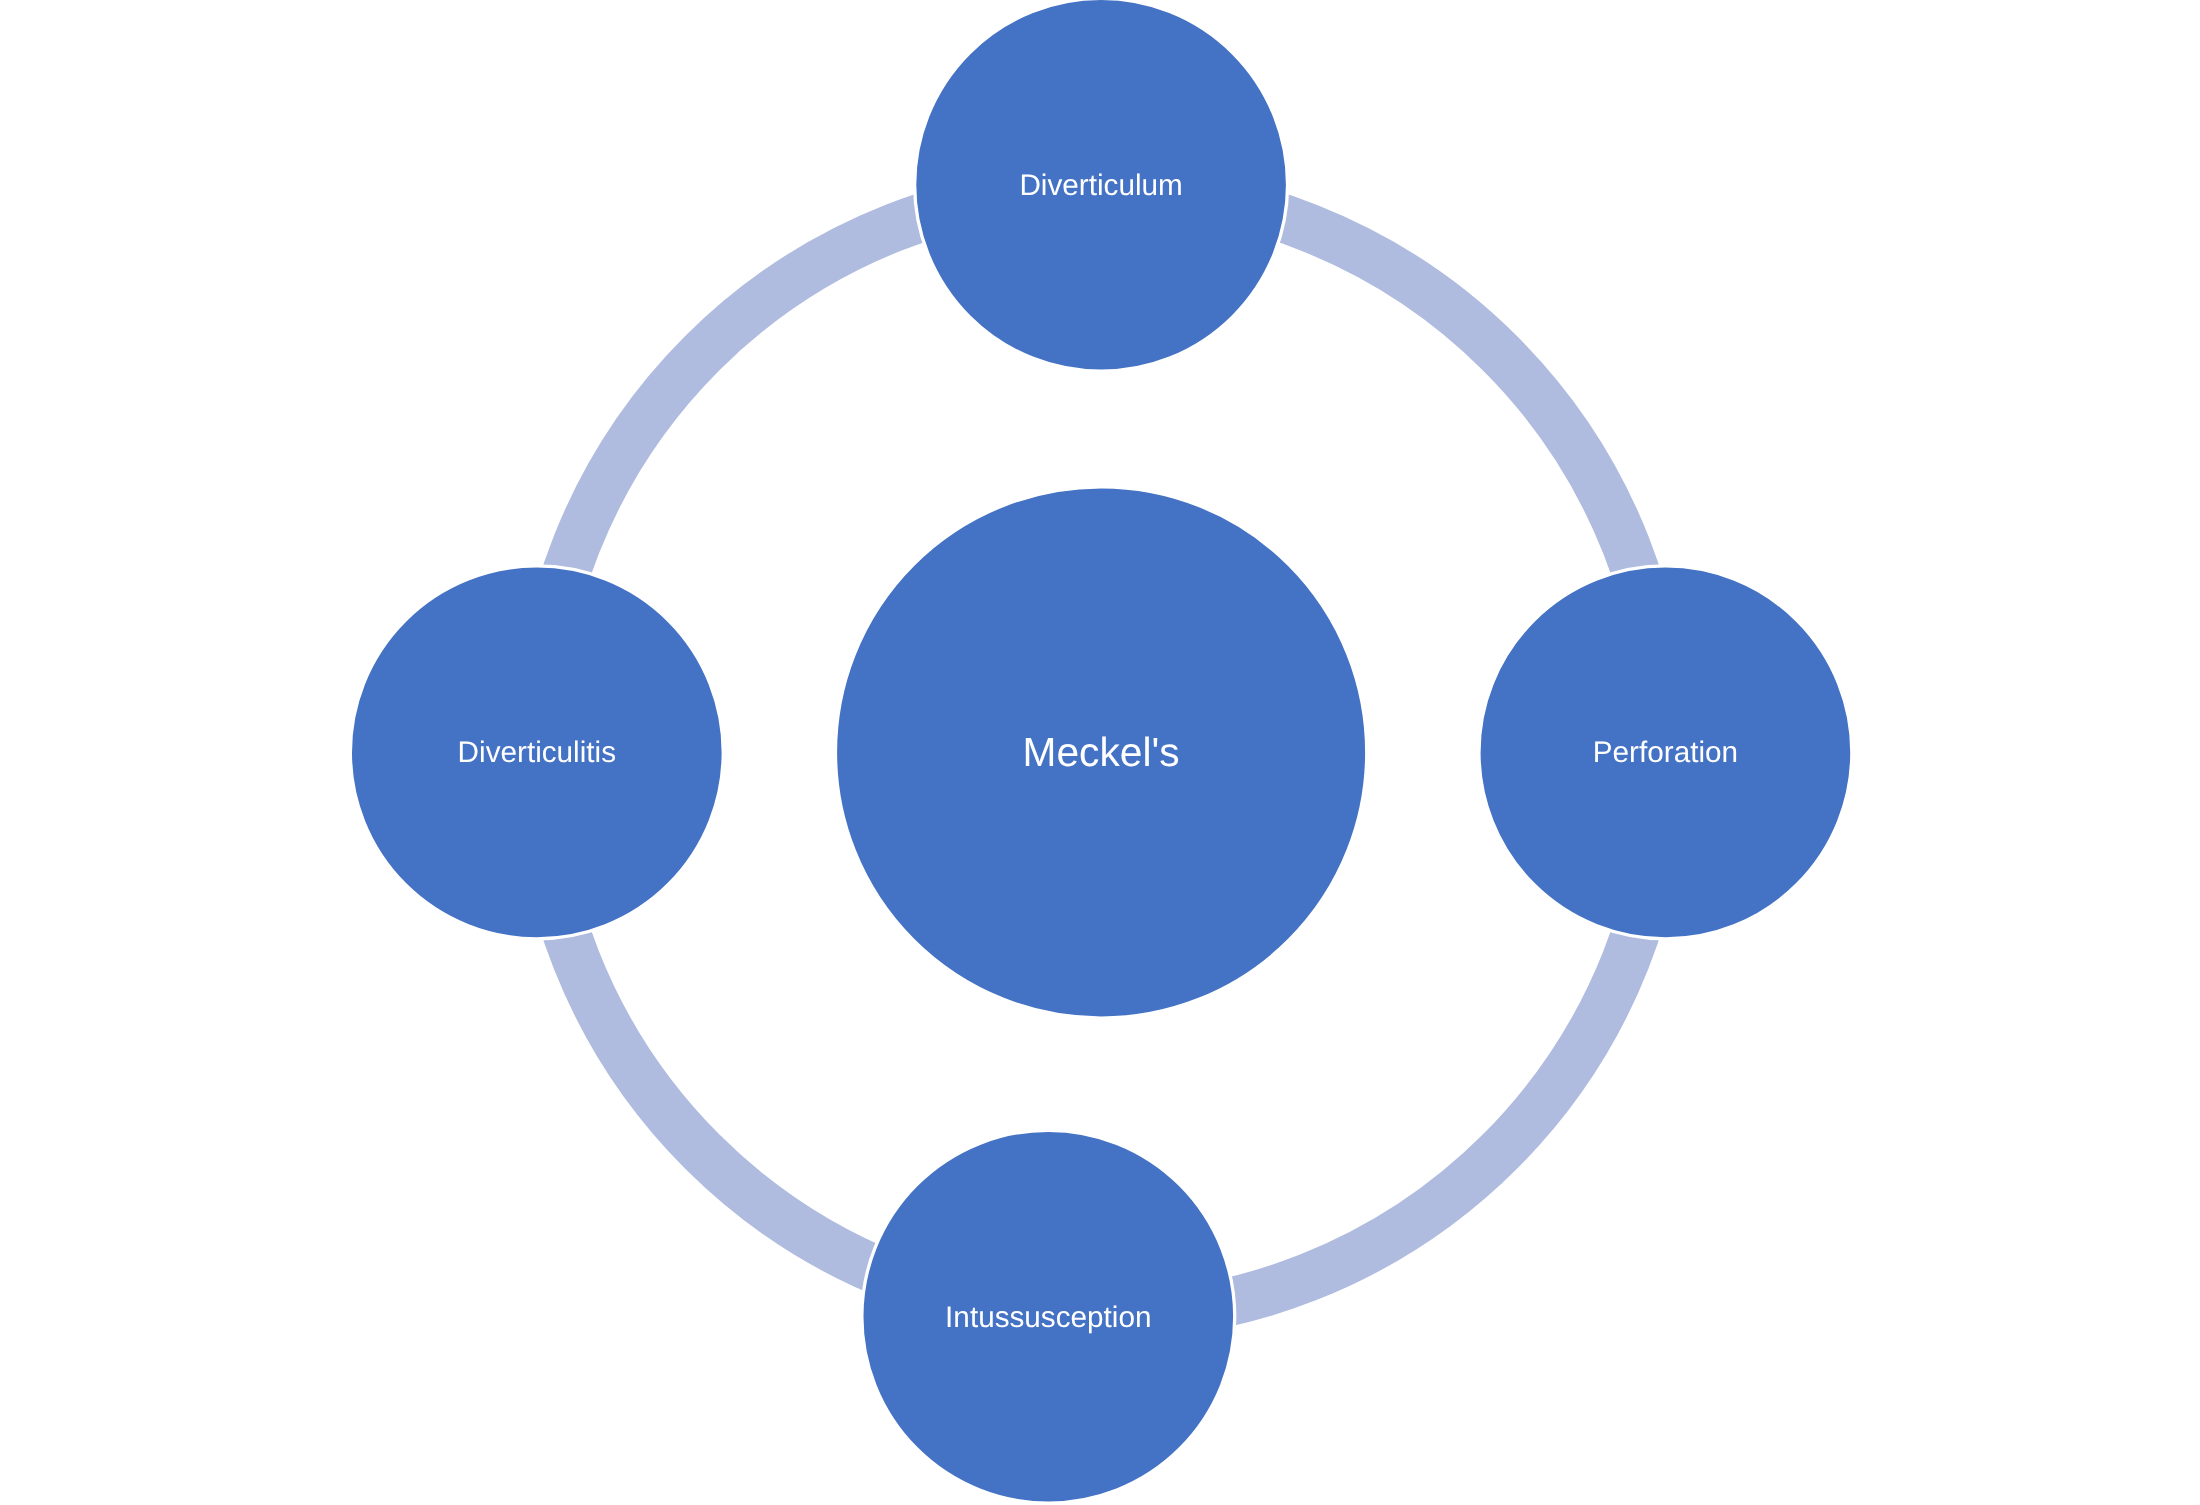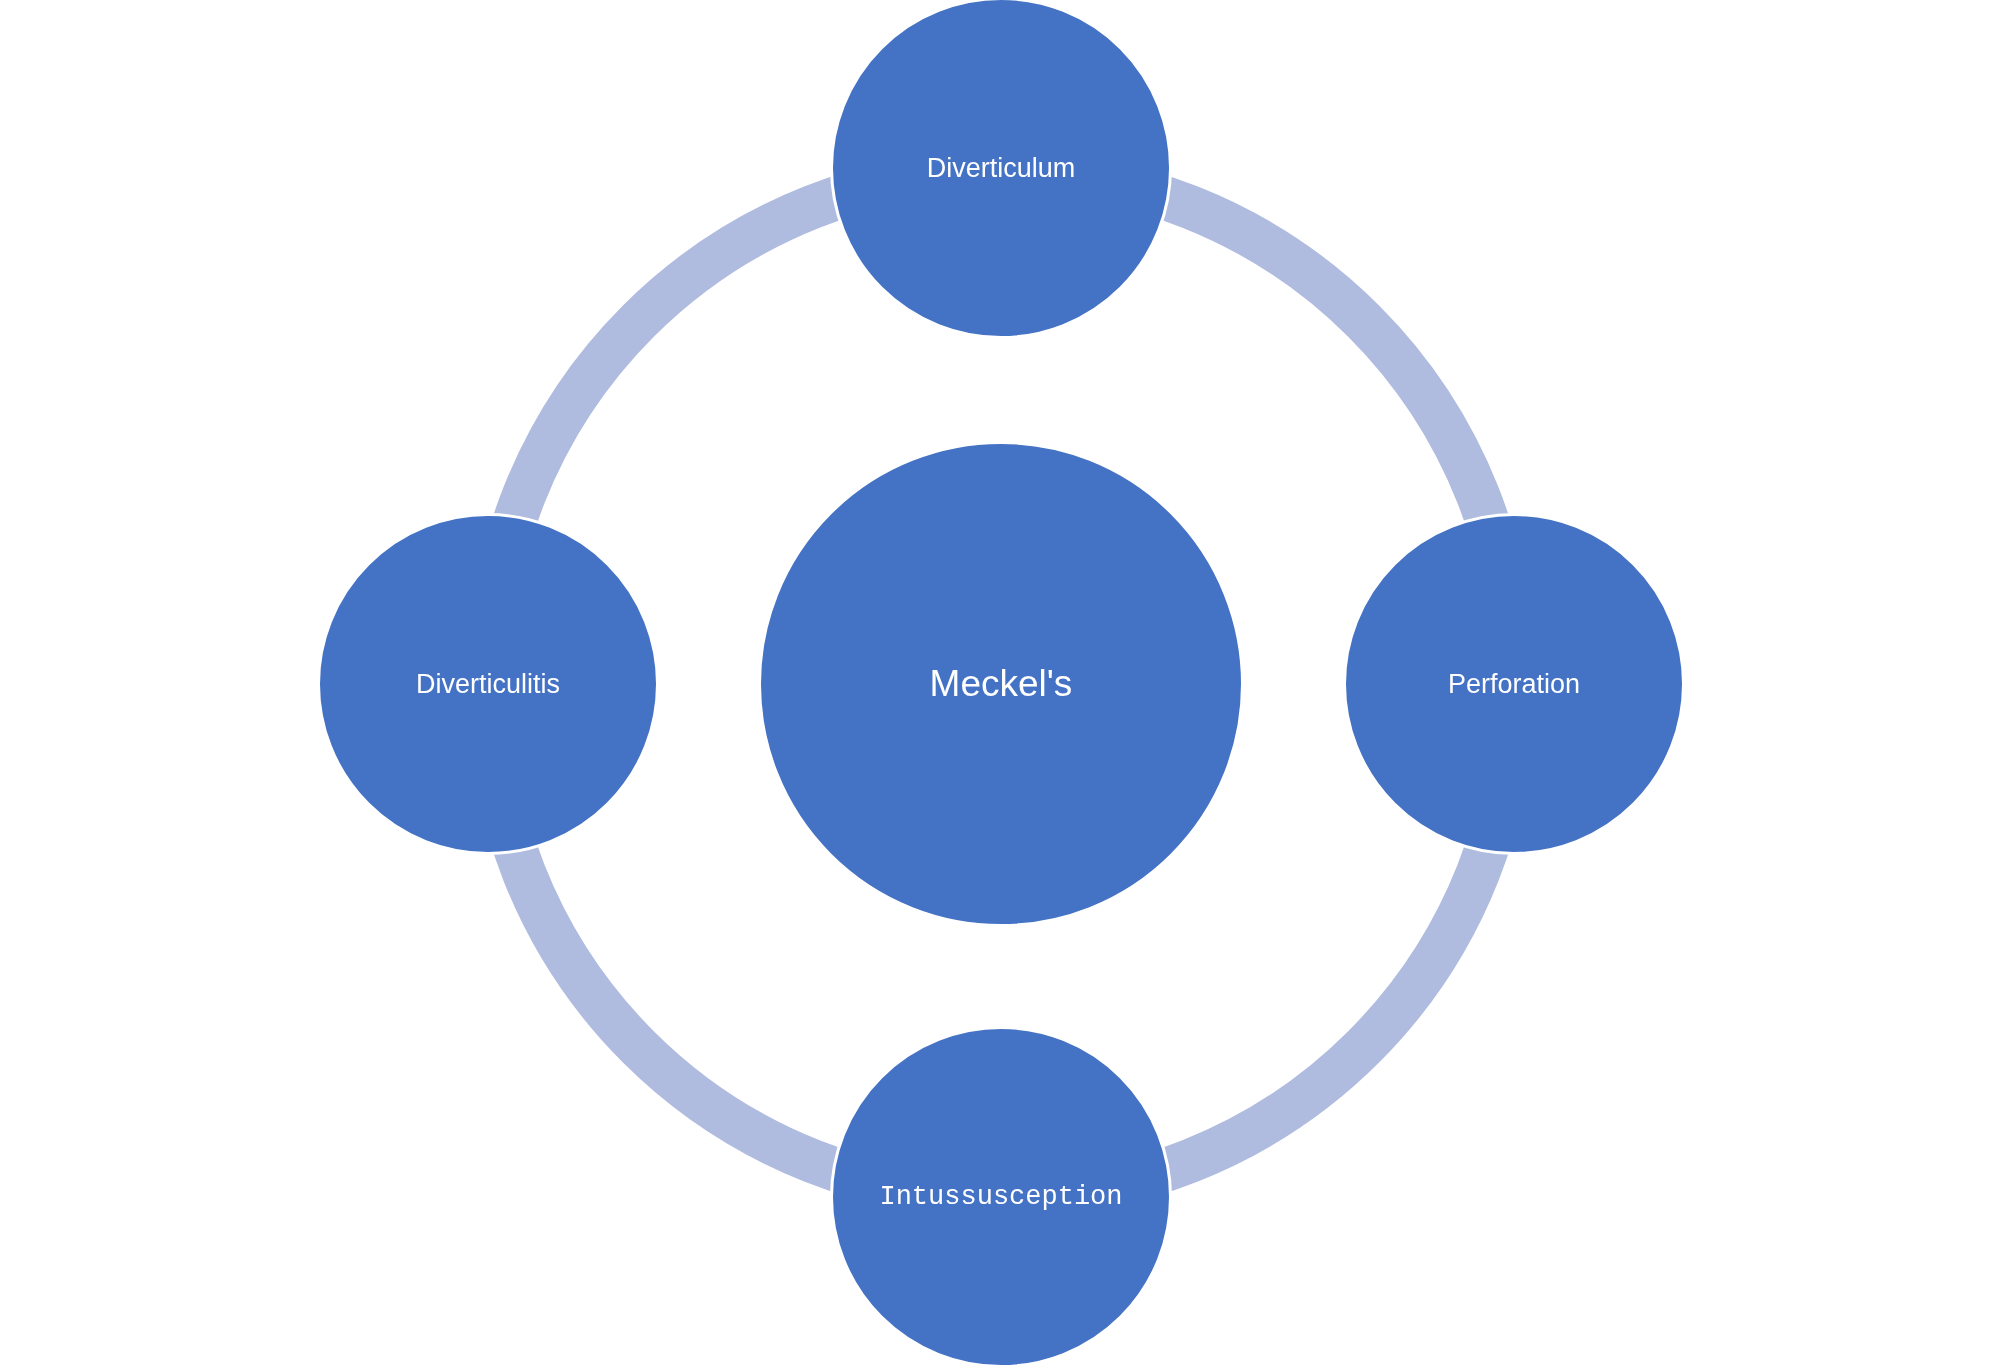--- a/index.html
+++ b/index.html
@@ -25,19 +25,19 @@
 </div>
 
 <div class="node sat" style="left:830px; top:-3px;">
   <span>Diverticulum</span>
 </div>
 
 <div class="node sat" style="left:1343px; top:513px;">
   <span>Perforation</span>
 </div>
 
-<div class="node sat" style="left:830px; top:1026px;font-family:Liberation Mono, monospace;">
+<div class="node sat" style="left:782px; top:1026px;">
   <span>Intussusception</span>
 </div>
 
 <div class="node sat" style="left:317px; top:513px;text-align:center;">
   <span>Diverticulitis</span>
 </div>
 
 </body></html>

